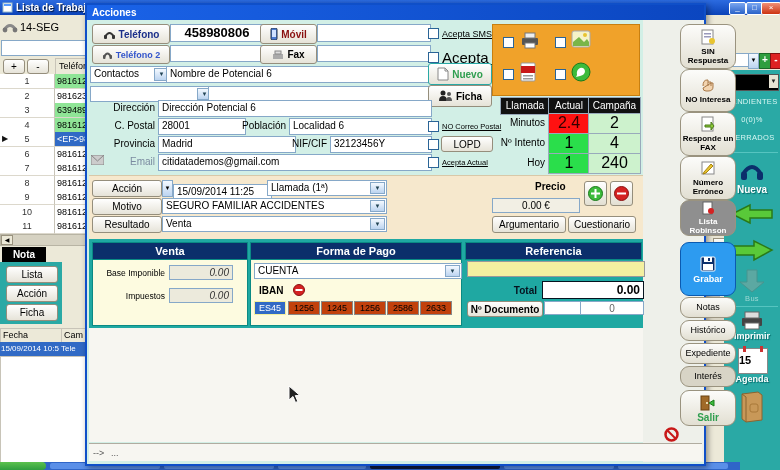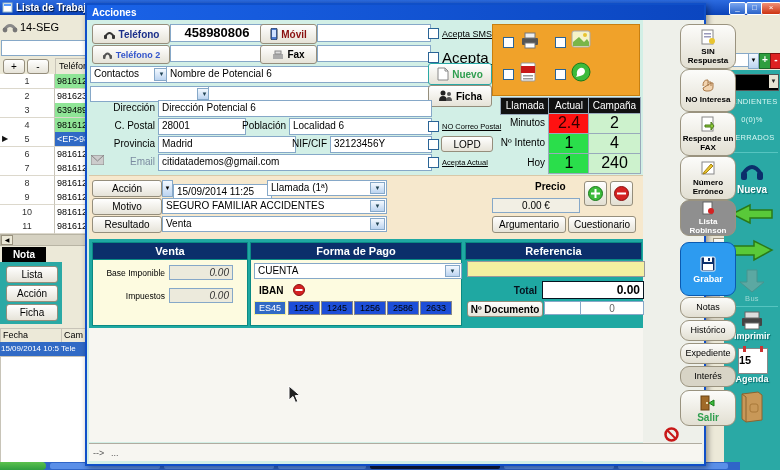--- a/index.html
+++ b/index.html
@@ -45,21 +45,21 @@
     font-size:10px;line-height:15px;padding-left:5px;}
   .navyhdr{position:absolute;background:#0b2f6b;color:#fff;font-weight:bold;font-size:11px;
     text-align:center;line-height:16px;border:1px solid #0a8a84;}
   .statcell{position:absolute;text-align:center;font-weight:normal;font-size:16px;line-height:18px;
     border:1px solid #9ab;}
   .sidebtn{position:absolute;left:559px;width:54px;background:linear-gradient(#fcfcfa,#e2dfd2);
     border:1px solid #9a937f;border-radius:9px;display:flex;flex-direction:column;align-items:center;
     justify-content:center;font-size:8px;font-weight:bold;text-align:center;line-height:9px;gap:2px;margin-left:34px;}
   .roundbtn{position:absolute;width:21px;height:23px;background:linear-gradient(#fff,#e2dfd2);
     border:1px solid #958e7c;border-radius:3px;display:flex;align-items:center;justify-content:center;}
-  .ibanbox{position:absolute;background:#1d4ed8;border:1px solid #888;font-size:9px;
+  .ibanbox{position:absolute;background:#c2410c;border:1px solid #888;font-size:9px;
     text-align:center;line-height:12px;width:30px;height:12px;}
   .ibanbox.sel{background:#316ac5;color:#fff;border:1px solid #f3f0a0;}
   
   .tealtxt{position:absolute;left:724px;width:56px;text-align:center;color:#d7f6f2;
     font-size:7.5px;letter-spacing:.3px;}
   .tealbig{position:absolute;left:724px;width:56px;text-align:center;color:#fff;
     font-weight:bold;font-size:10px;text-shadow:1px 1px 1px #066;}
   
   .mrow{position:absolute;left:702px;width:11px;height:15px;font-size:8px;line-height:14px;
     overflow:hidden;background:#fff;border-bottom:1px solid #dcd8cc;}

